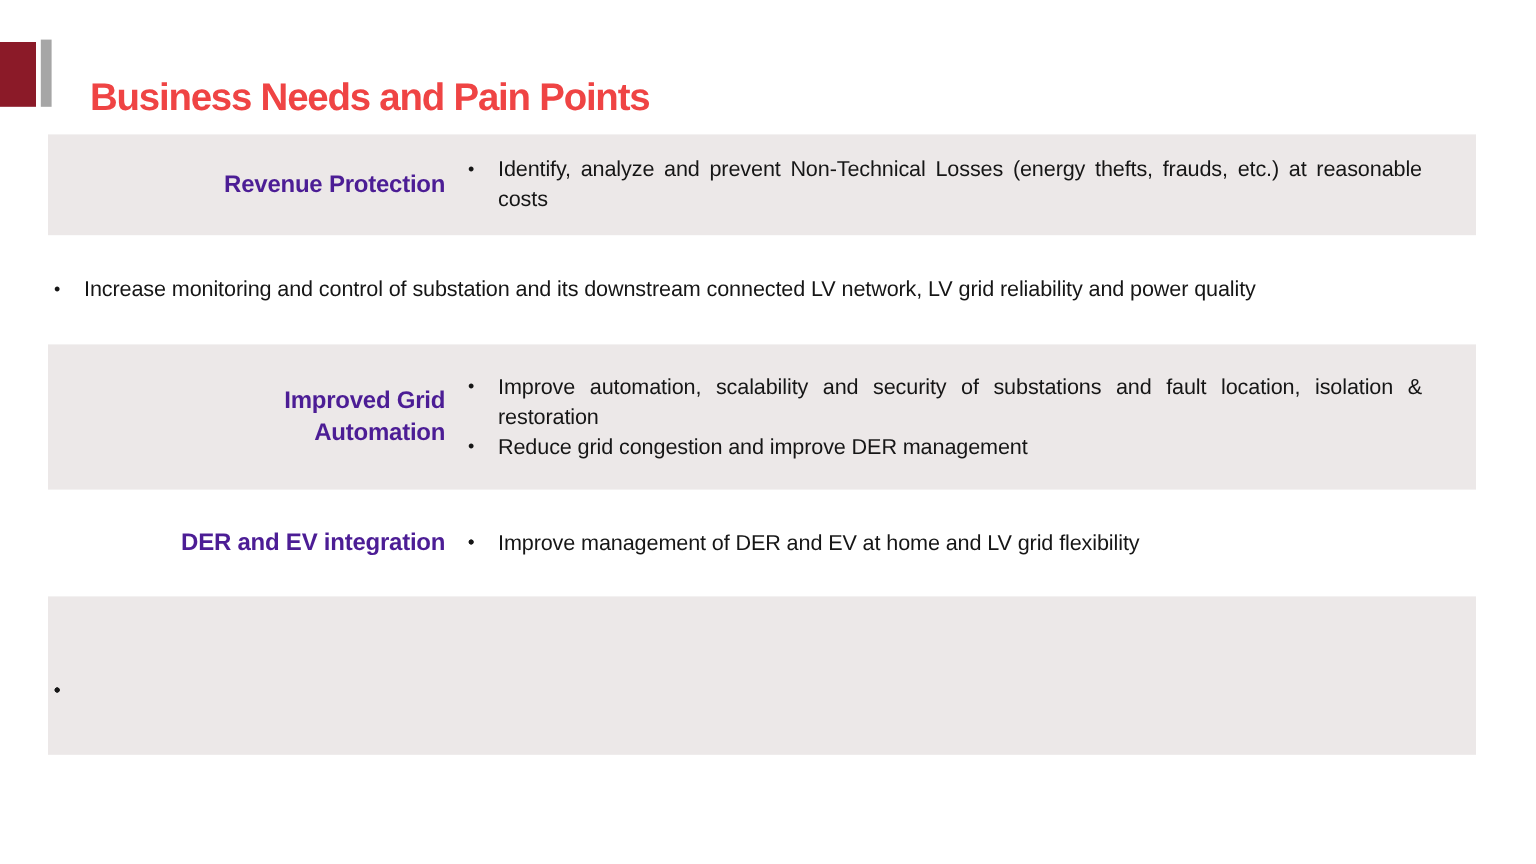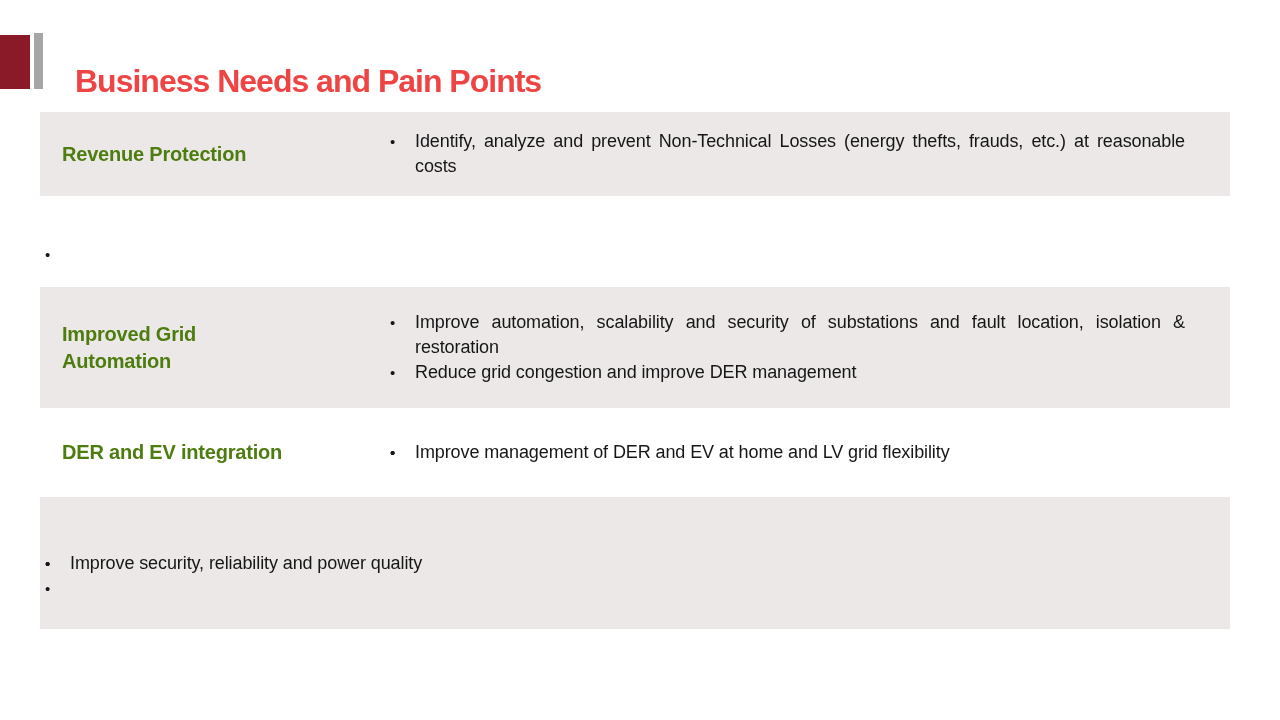--- a/index.html
+++ b/index.html
@@ -63,23 +63,24 @@
   .label-cell {
     flex: 0 0 345px;
     box-sizing: border-box;
     padding-left: 22px;
     padding-right: 14px;
   }
   .row-label {
     font-size: 20px;
     line-height: 27px;
     font-weight: 700;
-    color: #4d7c0f;
+    color: #4c1d95;
     white-space: pre-line;
     letter-spacing: -0.2px;
+    text-align: right;
   }
   .bullet-cell {
     flex: 1 1 auto;
     box-sizing: border-box;
     padding-right: 45px;
   }
   .bullet-list {
     margin: 0;
     padding: 0;
     list-style: none;
@@ -125,20 +126,21 @@
   </li>
 </ul>
     </div>
   </div>
 
   <div class="table-row" style="height: 91px;">
     <div class="bullet-cell">
       <ul class="bullet-list">
   <li class="bullet-item">
     <span class="bullet-icon">•</span>
+    <span class="bullet-text">Increase monitoring and control of substation and its downstream connected LV network, LV grid reliability and power quality</span>
   </li>
 </ul>
     </div>
   </div>
 
   <div class="table-row shaded" style="height: 121px;">
     <div class="label-cell">
       <div class="row-label">Improved Grid
 Automation</div>
     </div>
@@ -177,21 +179,20 @@
 
   <div class="table-row shaded" style="height: 132px;">
     <div class="bullet-cell">
       <ul class="bullet-list">
   <li class="bullet-item">
     <span class="bullet-icon">•</span>
   </li>
 
   <li class="bullet-item">
     <span class="bullet-icon">•</span>
-    <span class="bullet-text">Improve security, reliability and power quality</span>
   </li>
 
   <li class="bullet-item">
     <span class="bullet-icon">•</span>
   </li>
 </ul>
     </div>
   </div>
 </div>
 

